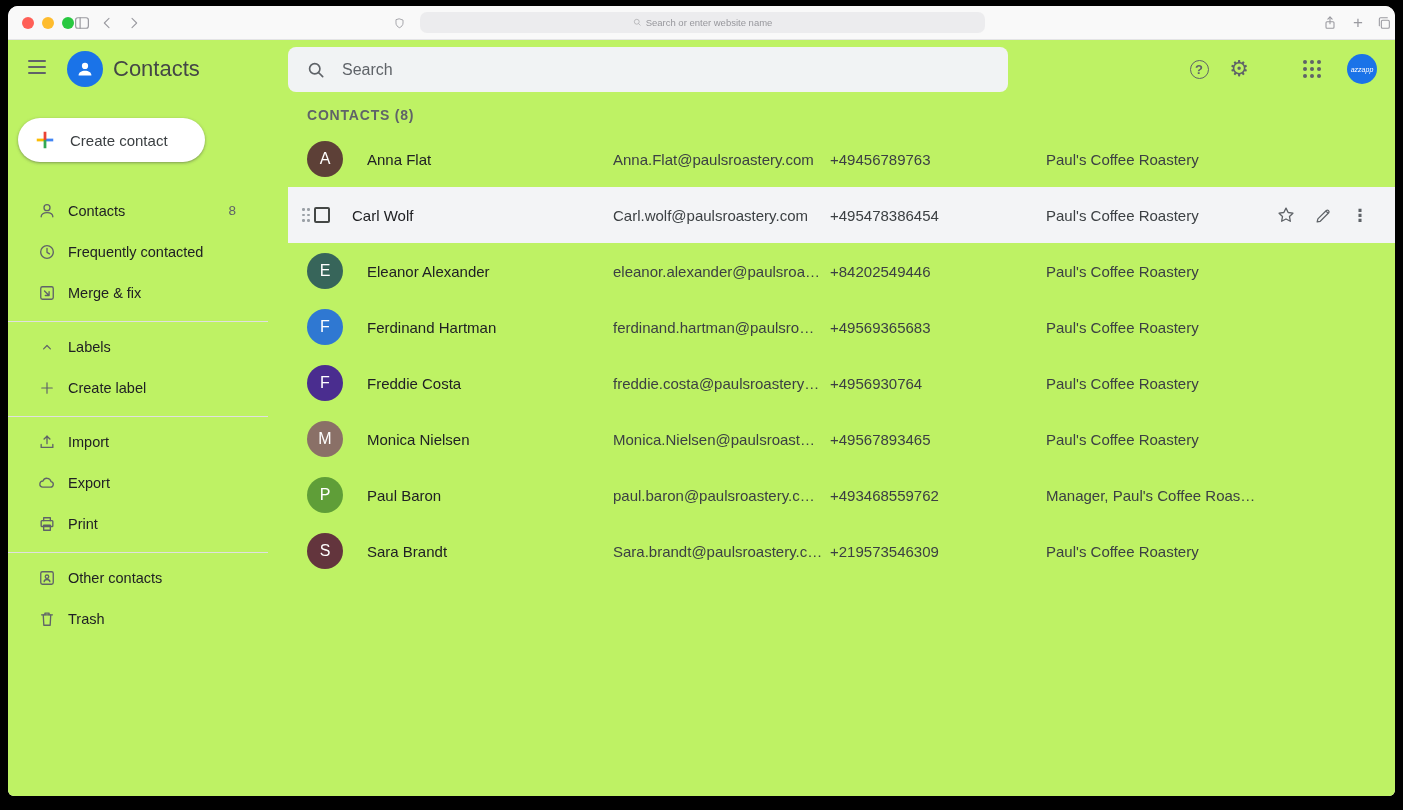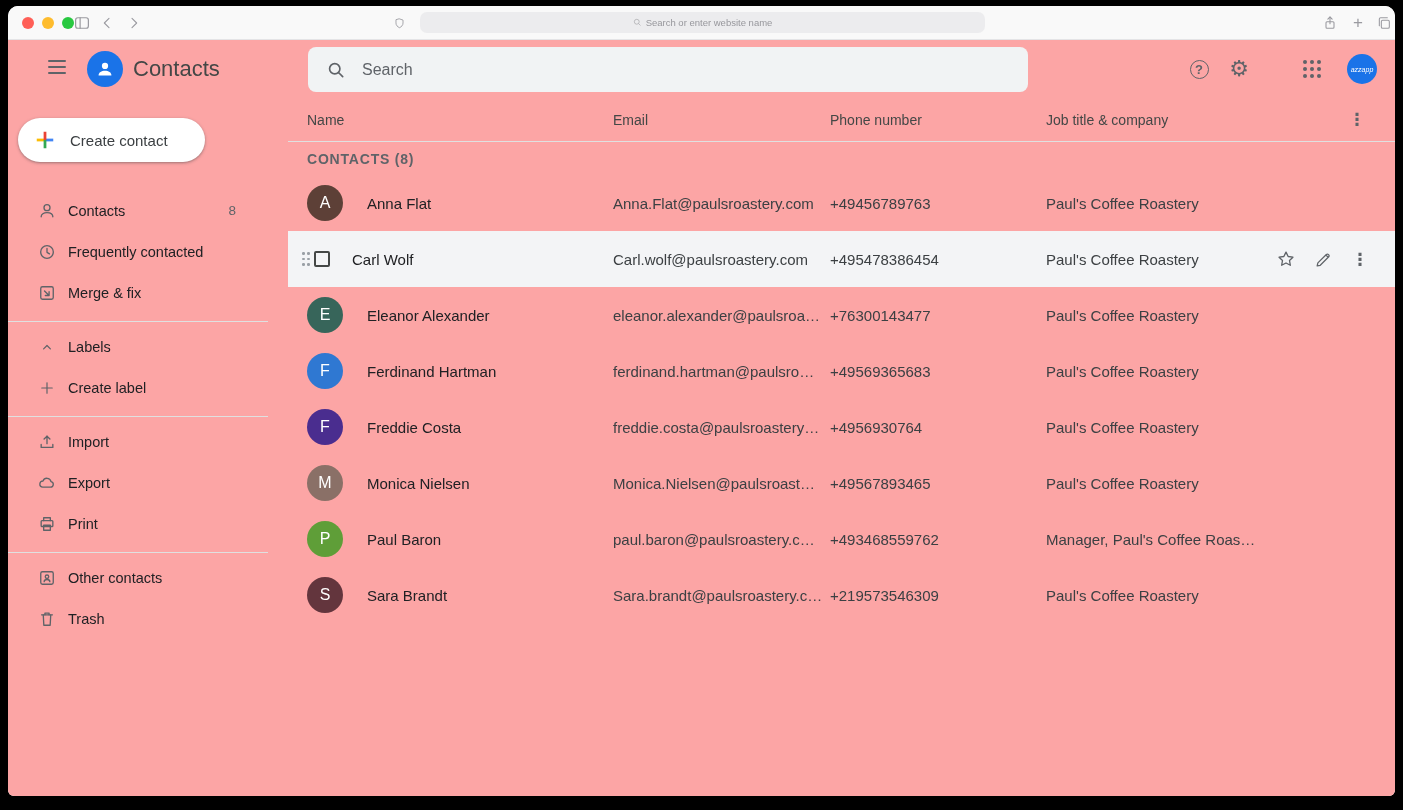--- a/index.html
+++ b/index.html
@@ -11,21 +11,21 @@
   .traffic { position:absolute; left:14px; top:11px; display:flex; gap:8px; }
   .light { width:12px; height:12px; border-radius:50%; }
   .light.red { background:#ff5f57; } .light.yellow { background:#febc2e; } .light.green { background:#28c840; }
   .chrome-ic { position:absolute; top:7px; width:20px; height:20px; color:#9a9aa0; display:flex; align-items:center; justify-content:center; }
   .chrome-ic svg { stroke:#9a9aa0; fill:none; stroke-width:1.6; stroke-linecap:round; stroke-linejoin:round; }
   .addr-pill { position:absolute; left:412px; top:6px; width:565px; height:21px; background:#ececee; border-radius:7px; display:flex; align-items:center; justify-content:center; gap:4px; color:#97979c; font-size:9.5px;text-align:right; }
   .addr-pill svg { stroke:#97979c; fill:none; stroke-width:1.5; }
   .plus-ic::after { content:"\002B"; font-size:17px; color:#9a9aa0; }
 
   
-  .app { position:absolute; top:34px; left:0; right:0; bottom:0; background:#fca5a5;padding-left:20px; }
+  .app { position:absolute; top:34px; left:0; right:0; bottom:0; background:#bef264; }
   .app-header { position:relative; height:58px; }
   .hamburger { position:absolute; left:20px; top:20px; width:18px; height:14px; display:flex; flex-direction:column; justify-content:space-between; cursor:pointer; }
   .hamburger span { display:block; height:2px; background:#5f6368; border-radius:1px; }
   .logo-circle { position:absolute; left:59px; top:11px; width:36px; height:36px; border-radius:50%; background:#1a73e8; display:flex; align-items:center; justify-content:center; }
   .app-title { position:absolute; left:105px; top:16px; font-size:22px; color:#444746; }
   .searchbar { position:absolute; left:280px; top:7px; width:720px; height:45px; background:#f1f3f4; border-radius:8px; display:flex; align-items:center; padding:0 18px; gap:16px; }
   .searchbar input { border:none; outline:none; background:transparent; font-size:16px; color:#202124; flex:1; font-family:inherit; }
   .searchbar input::placeholder { color:#5f6368; }
   .hdr-right { position:absolute; right:18px; top:0; height:58px; display:flex; align-items:center; }
   .round-ic { width:40px; height:40px; border-radius:50%; display:flex; align-items:center; justify-content:center; cursor:pointer; }
@@ -287,29 +287,20 @@
                     <path d="M7.5 7l.7 12.5h7.6L16.5 7"></path>
                   </svg>
                 </span>
               <span>Trash</span>
             </div>
           </div>
         </div>
       </div>
 
       <div class="main">
-        <div class="grid-row thead">
-          <div class="th first">Name</div>
-          <div class="th">Email</div>
-          <div class="th">Phone number</div>
-          <div class="th">Job title &amp; company</div>
-          <div class="th-actions">
-              <span class="kebab"></span>
-            </div>
-        </div>
 
         <div class="section-label">Contacts (8)</div>
 
         <div class="grid-row row">
           <div class="cell-name">
             <span class="avatar" style="background: rgb(93, 64, 55);">A</span>
             <span class="cname">Anna Flat</span>
           </div>
           <div class="cell">Anna.Flat@paulsroastery.com</div>
           <div class="cell">+49456789763</div>
@@ -347,21 +338,21 @@
             <span class="kebab"></span>
           </div>
         </div>
 
         <div class="grid-row row">
           <div class="cell-name">
             <span class="avatar" style="background: rgb(55, 101, 90);">E</span>
             <span class="cname">Eleanor Alexander</span>
           </div>
           <div class="cell">eleanor.alexander@paulsroa…</div>
-          <div class="cell">+76300143477</div>
+          <div class="cell">+84202549446</div>
           <div class="cell">Paul's Coffee Roastery</div>
           <div class="row-actions"></div>
         </div>
 
         <div class="grid-row row">
           <div class="cell-name">
             <span class="avatar" style="background: rgb(47, 120, 210);">F</span>
             <span class="cname">Ferdinand Hartman</span>
           </div>
           <div class="cell">ferdinand.hartman@paulsro…</div>

